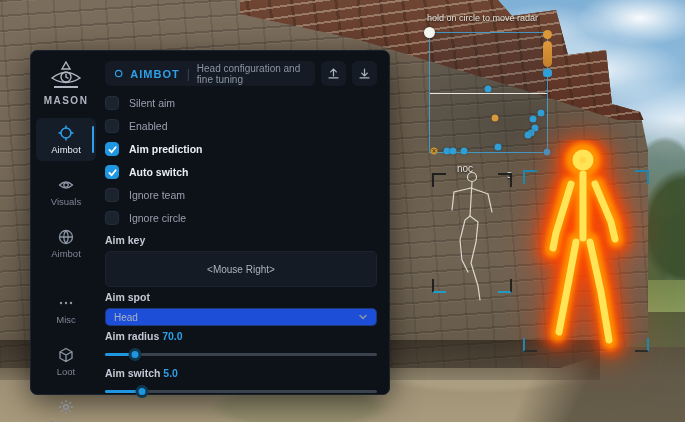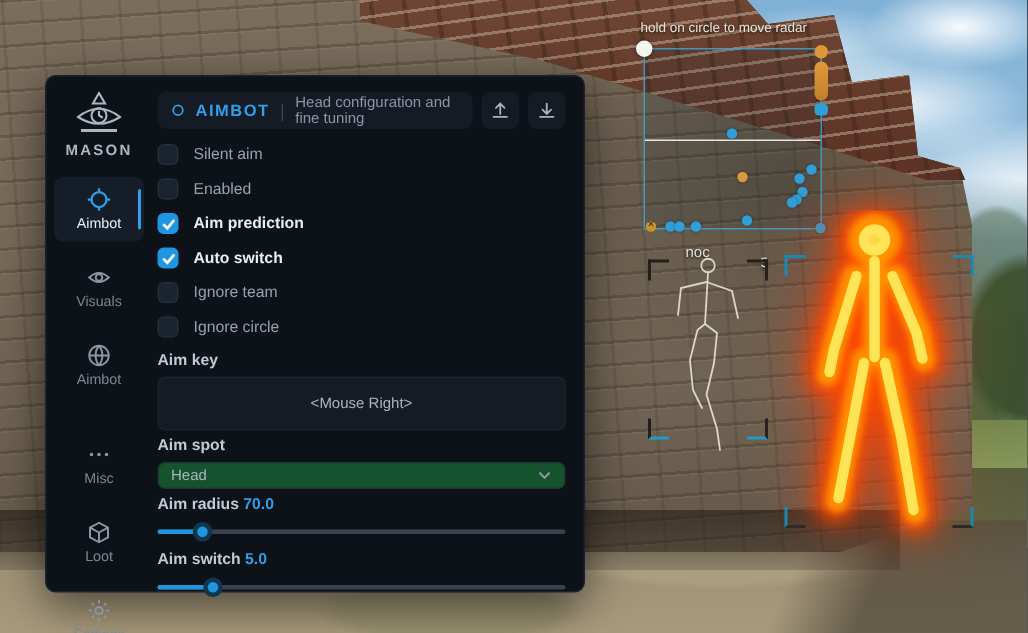--- a/index.html
+++ b/index.html
@@ -115,21 +115,21 @@
   .chk-row.checked .chk-box { background:#1f97e0; border-color:#1f97e0; }
   .chk-row .chk-mark { display:none; }
   .chk-row.checked .chk-mark { display:block; }
   .chk-label { font-size:10.5px; color:#97a0ad; }
   .chk-row.checked .chk-label { color:#e9eef4; font-weight:bold; }
 
   .fld-label { font-size:10.5px; color:#c3cad4; font-weight:bold; margin:4px 0 5px; }
   .fld-label .val { color:#2e9fe8; font-weight:bold; }
   .key-btn { height:36px; background:#151b25; border:1px solid #20293495; border-radius:5px;
     display:flex; align-items:center; justify-content:center; font-size:10px; color:#aab3bf; cursor:pointer; margin-bottom:4px; }
-  .select { height:18px; background:#14532d; border:1px solid #20293495; border-radius:5px;
+  .select { height:18px; background:#1d4ed8; border:1px solid #20293495; border-radius:5px;
     display:flex; align-items:center; justify-content:space-between; padding:0 8px; font-size:10px; color:#aab3bf; cursor:pointer; margin-bottom:4px; }
 
   .slider { position:relative; height:14px; margin-bottom:6px; cursor:pointer; }
   .slider .track { position:absolute; left:0; right:0; top:6px; height:3px; border-radius:2px; background:#39424d; }
   .slider .fill { position:absolute; left:0; top:6px; height:3px; border-radius:2px; background:#1f97e0; }
   .slider .thumb { position:absolute; top:1px; width:13px; height:13px; border-radius:50%;
     background:#1f97e0; border:3px solid #10374f; transform:translateX(-50%); }
 </style>
 </head>
 <body>

